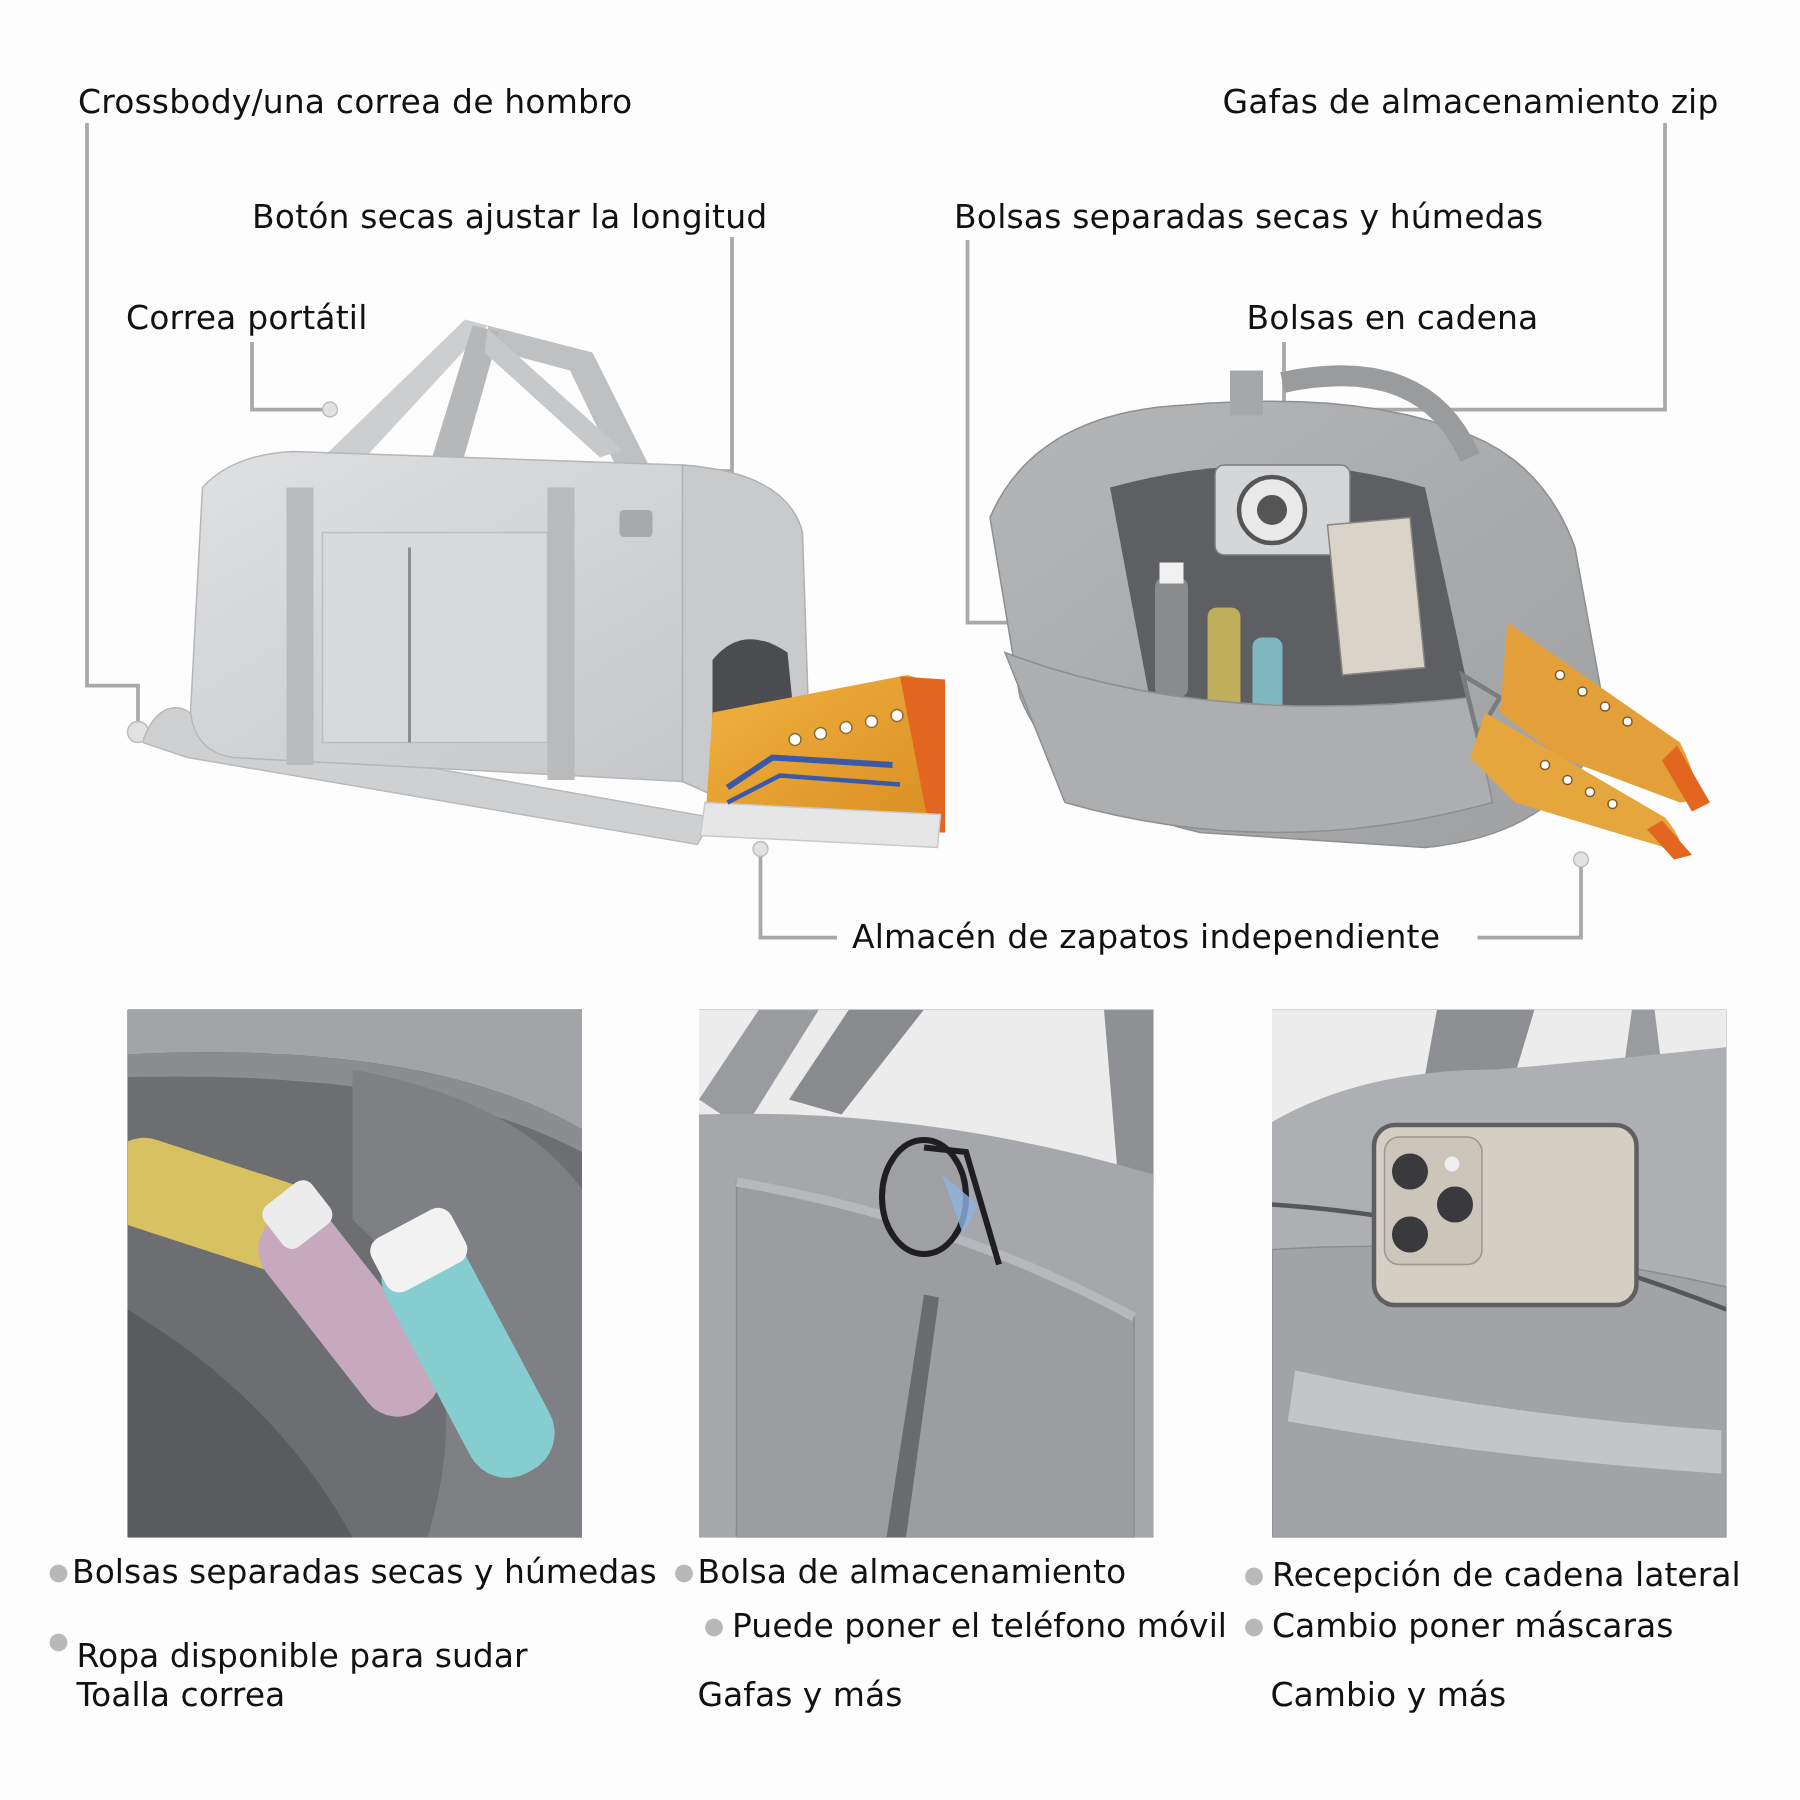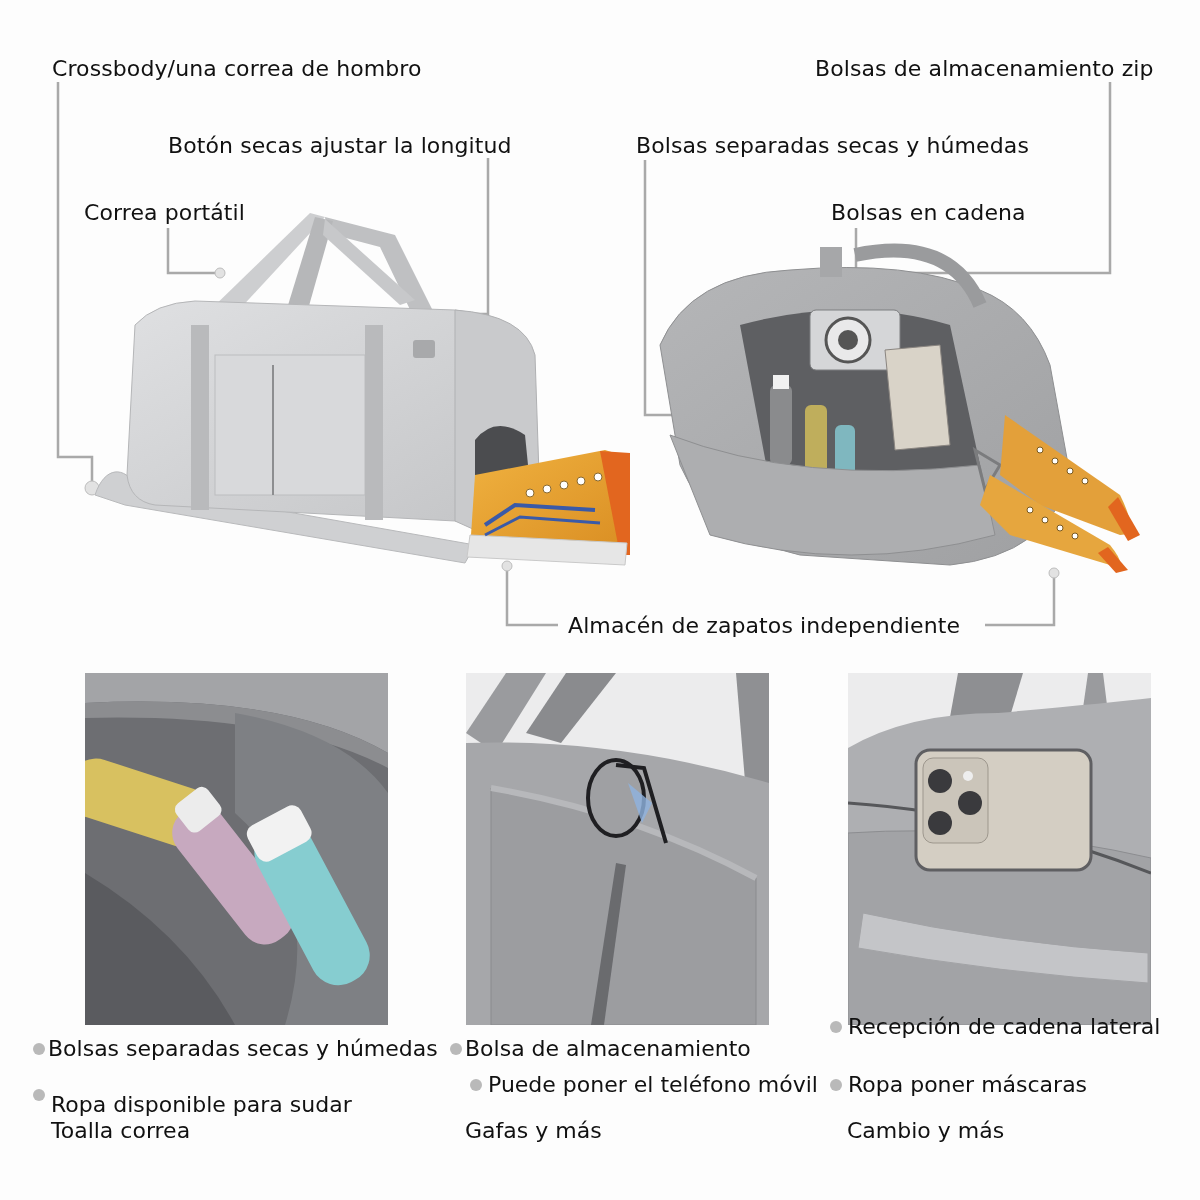--- a/index.html
+++ b/index.html
@@ -12,21 +12,21 @@
   .bullet-row { position: absolute; white-space: nowrap; display: flex; align-items: center; }
   .dot { width: 12px; height: 12px; border-radius: 50%; background: #b9b9b9; margin-right: 3px; flex: 0 0 12px; }
   .nodot { width: 15px; flex: 0 0 15px; }
 </style>
 </head>
 <body>
 
 <div class="label" style="left:52px;top:58px;">Crossbody/una correa de hombro</div>
 <div class="label" style="left:168px;top:135px;">Botón secas ajustar la longitud</div>
 <div class="label" style="left:84px;top:202px;">Correa portátil</div>
-<div class="label" style="left:815px;top:58px;">Bolsas de almacenamiento zip</div>
+<div class="label" style="left:815px;top:58px;">Gafas de almacenamiento zip</div>
 <div class="label" style="left:636px;top:135px;">Bolsas separadas secas y húmedas</div>
 <div class="label" style="left:831px;top:202px;">Bolsas en cadena</div>
 <div class="label" style="left:568px;top:615px;text-align:center;">Almacén de zapatos independiente</div>
 
 <svg class="lines" viewBox="0 0 1200 1200">
   <g stroke="#a9a9a9" stroke-width="2.5" fill="none">
 
     <polyline points="58,82 58,457 92,457 92,486"></polyline>
 
     <polyline points="168,228 168,273 218,273"></polyline>
@@ -226,25 +226,25 @@
     <rect x="75" y="85" width="65" height="85" rx="10" fill="#cbc5ba" stroke="#9d978d"></rect>
     <circle cx="92" cy="108" r="12" fill="#3a3a3d"></circle>
     <circle cx="122" cy="130" r="12" fill="#3a3a3d"></circle>
     <circle cx="92" cy="150" r="12" fill="#3a3a3d"></circle>
     <circle cx="120" cy="103" r="5" fill="#eee"></circle>
 
     <path d="M15,240 Q150,270 300,280 L300,310 Q150,300 10,275 Z" fill="#c4c5c8" stroke="#a2a3a6"></path>
   </svg>
 </div>
 <div class="bullets">
-  <div class="bullet-row" style="left:830px;top:1016px;">
+  <div class="bullet-row" style="left:830px;top:1040px;">
     <span class="dot"></span>
     <span style="margin-left:3px;">Recepción de cadena lateral</span>
   </div>
   <div class="bullet-row" style="left:830px;top:1074px;">
     <span class="dot"></span>
-    <span style="margin-left:3px;">Ropa poner máscaras</span>
+    <span style="margin-left:3px;">Cambio poner máscaras</span>
   </div>
   <div class="bullet-row" style="left:832px;top:1120px;align-items:center;">
     <span class="nodot"></span>
     <span>Cambio y más</span>
   </div>
 </div>
 
 </body></html>

